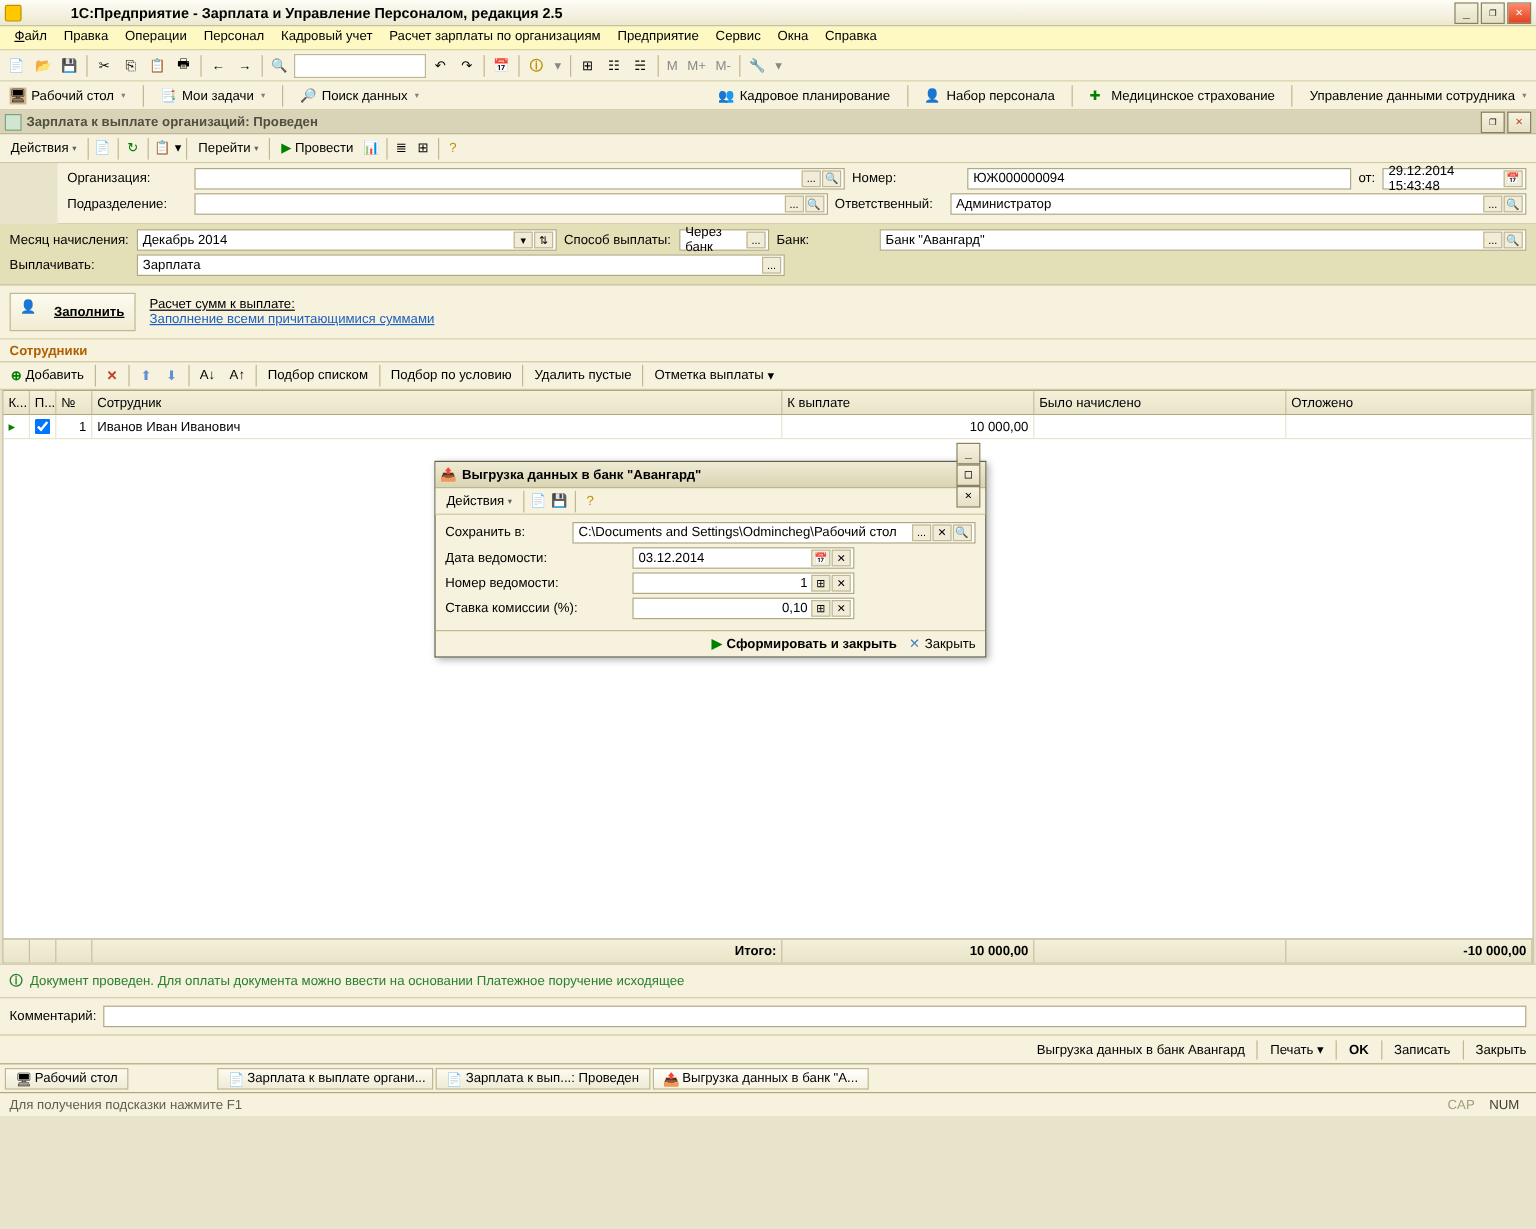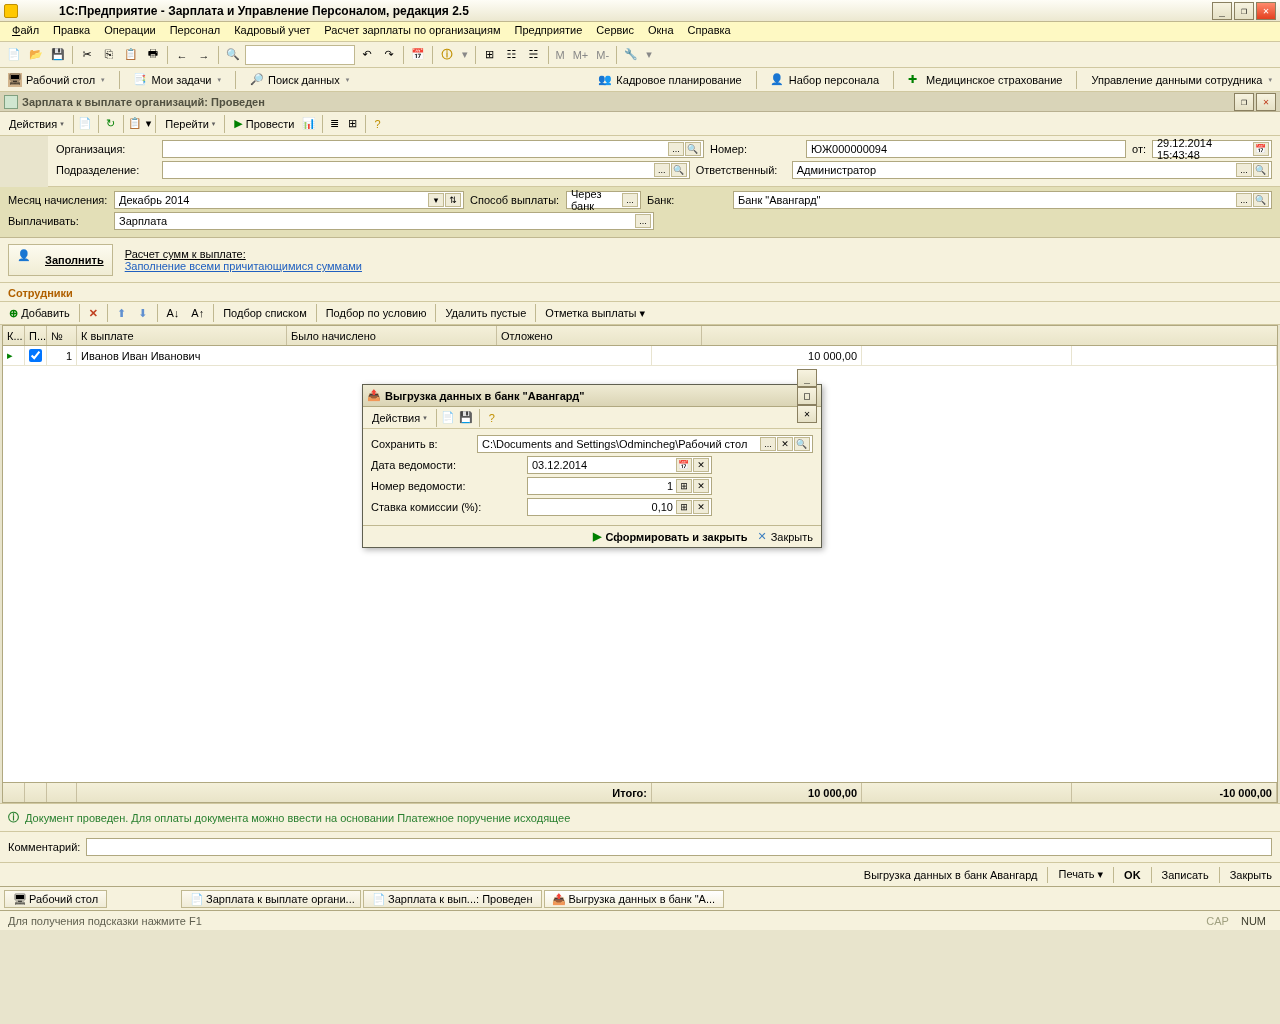--- a/index.html
+++ b/index.html
@@ -346,20 +346,21 @@
       <span>Отметка выплаты</span>
       <span class="dd">▾</span>
     </span>
 </div>
 
 <div class="grid">
   <div class="grid-header">
     <div class="gh-cell" style="width:22px;">К...</div>
     <div class="gh-cell" style="width:22px;">П...</div>
     <div class="gh-cell" style="width:30px;">№</div>
+    <div class="gh-cell" style="flex:1;">Сотрудник</div>
     <div class="gh-cell" style="width:210px;">К выплате</div>
     <div class="gh-cell" style="width:210px;">Было начислено</div>
     <div class="gh-cell" style="width:205px;">Отложено</div>
   </div>
   <div class="grid-body">
     <div class="grid-row">
       <div class="gc" style="width:22px;">
           <span style="color:green;">▸</span>
         </div>
       <div class="gc" style="width:22px;">

